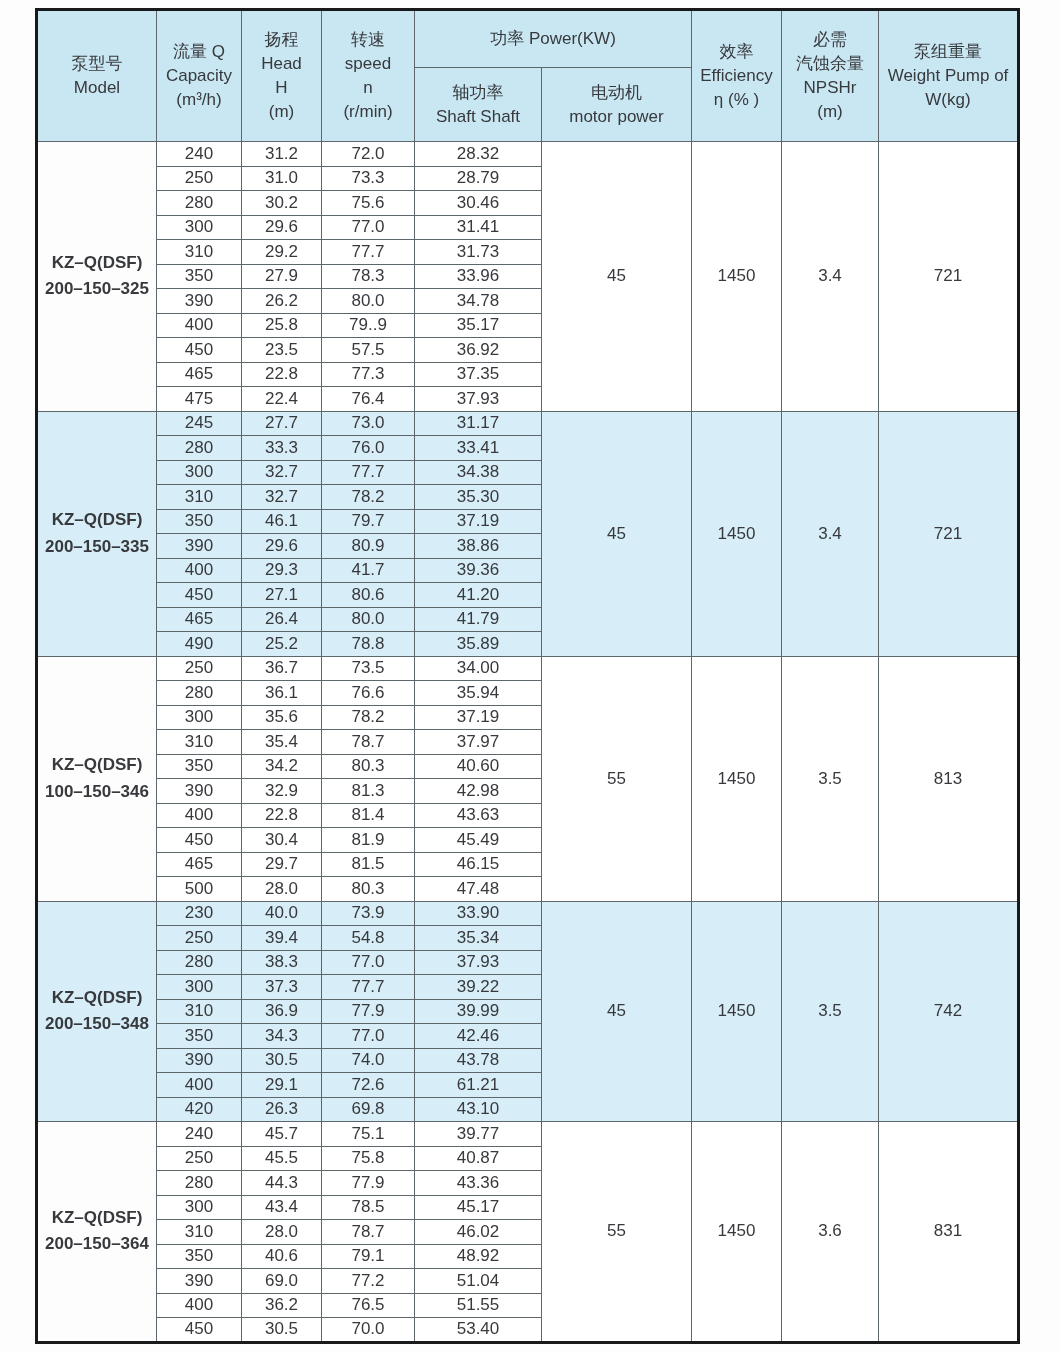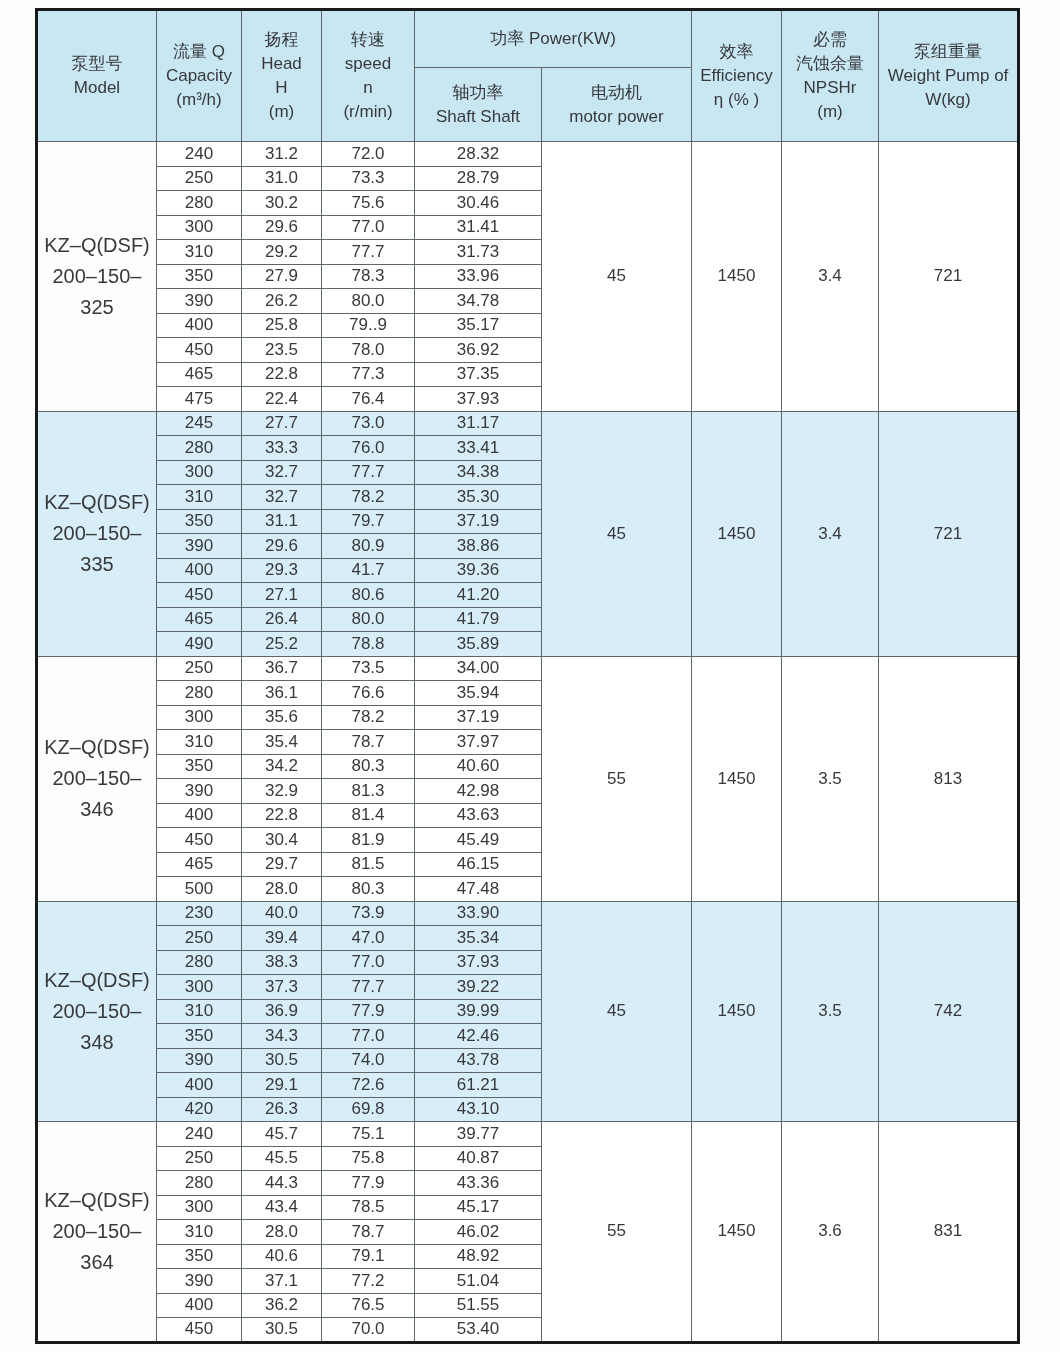--- a/index.html
+++ b/index.html
@@ -47,23 +47,24 @@
     background: #c9e7f3;
     line-height: 1.4;
     font-size: 17px;
   }
   tr.h1 { height: 58px; }
   tr.h2 { height: 74px; }
   tbody tr { height: 24.5px; }
   tbody td, tbody th { background: #ffffff; line-height: 1.05; }
   tbody tr.stripe td, tbody tr.stripe th { background: #d7eef8; }
   th.model-cell {
-    font-size: 20px;
+    font-size: 17px;
     line-height: 1.55;
     background: inherit;
+    font-weight: bold;
   }
 </style>
 </head>
 <body>
 
 <div class="page">
   <table class="spec">
     <colgroup>
       <col class="c-model">
         <col class="c-cap">
@@ -182,21 +183,21 @@
         </tr>
         <tr>
           <td>400</td>
           <td>25.8</td>
           <td>79..9</td>
           <td>35.17</td>
         </tr>
         <tr>
           <td>450</td>
           <td>23.5</td>
-          <td>78.0</td>
+          <td>57.5</td>
           <td>36.92</td>
         </tr>
         <tr>
           <td>465</td>
           <td>22.8</td>
           <td>77.3</td>
           <td>37.35</td>
         </tr>
         <tr>
           <td>475</td>
@@ -231,21 +232,21 @@
           <td>34.38</td>
         </tr>
         <tr class="stripe">
           <td>310</td>
           <td>32.7</td>
           <td>78.2</td>
           <td>35.30</td>
         </tr>
         <tr class="stripe">
           <td>350</td>
-          <td>31.1</td>
+          <td>46.1</td>
           <td>79.7</td>
           <td>37.19</td>
         </tr>
         <tr class="stripe">
           <td>390</td>
           <td>29.6</td>
           <td>80.9</td>
           <td>38.86</td>
         </tr>
         <tr class="stripe">
@@ -268,21 +269,21 @@
         </tr>
         <tr class="stripe">
           <td>490</td>
           <td>25.2</td>
           <td>78.8</td>
           <td>35.89</td>
         </tr>
         <tr>
           <th rowspan="10" class="model-cell">
             <div>KZ–Q(DSF)</div>
-            <div>200–150–346</div>
+            <div>100–150–346</div>
           </th>
           <td>250</td>
           <td>36.7</td>
           <td>73.5</td>
           <td>34.00</td>
           <td rowspan="10">55</td>
           <td rowspan="10">1450</td>
           <td rowspan="10">3.5</td>
           <td rowspan="10">813</td>
         </tr>
@@ -350,21 +351,21 @@
           <td>73.9</td>
           <td>33.90</td>
           <td rowspan="9">45</td>
           <td rowspan="9">1450</td>
           <td rowspan="9">3.5</td>
           <td rowspan="9">742</td>
         </tr>
         <tr class="stripe">
           <td>250</td>
           <td>39.4</td>
-          <td>47.0</td>
+          <td>54.8</td>
           <td>35.34</td>
         </tr>
         <tr class="stripe">
           <td>280</td>
           <td>38.3</td>
           <td>77.0</td>
           <td>37.93</td>
         </tr>
         <tr class="stripe">
           <td>300</td>
@@ -441,21 +442,21 @@
           <td>46.02</td>
         </tr>
         <tr>
           <td>350</td>
           <td>40.6</td>
           <td>79.1</td>
           <td>48.92</td>
         </tr>
         <tr>
           <td>390</td>
-          <td>37.1</td>
+          <td>69.0</td>
           <td>77.2</td>
           <td>51.04</td>
         </tr>
         <tr>
           <td>400</td>
           <td>36.2</td>
           <td>76.5</td>
           <td>51.55</td>
         </tr>
         <tr>

